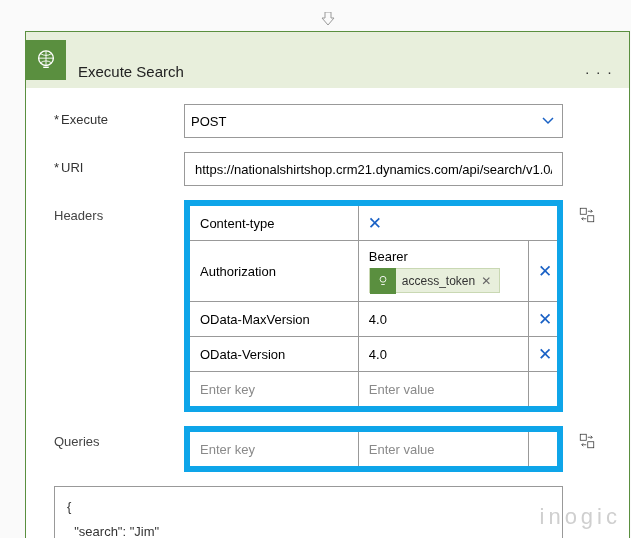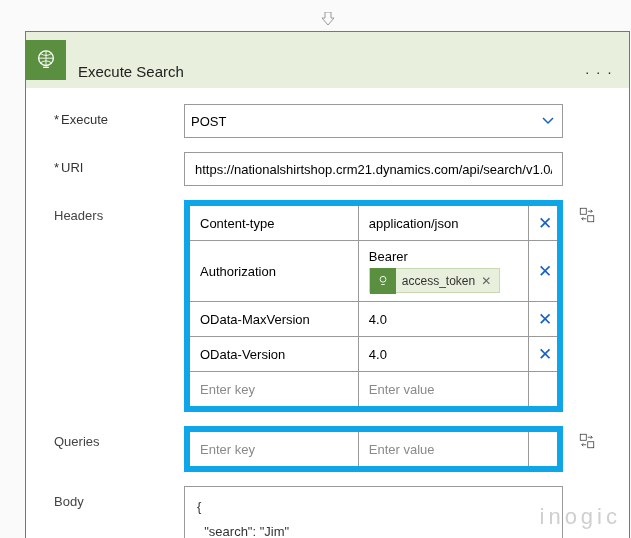--- a/index.html
+++ b/index.html
@@ -162,21 +162,20 @@
       </div>
       <div class="side-col"></div>
     </div>
 
     <div class="row">
       <div class="label-col">Headers</div>
       <div class="ctrl-col">
         <div class="kv-table">
           <div class="kv-row">
             <div class="kv-cell kv-key">Content-type</div>
-            <div class="kv-cell kv-val">application/json</div>
             <div class="kv-x">✕</div>
           </div>
           <div class="kv-row">
             <div class="kv-cell kv-key">Authorization</div>
             <div class="kv-cell kv-val bearer-row">
               <span>Bearer</span>
               <span class="token">
                 <span class="token-icon">
                   <svg viewBox="0 0 24 24">
                         <circle cx="12" cy="9" r="5" fill="none" stroke="#fff" stroke-width="1.5"></circle>
@@ -235,21 +234,20 @@
                 <rect x="3" y="3" width="8" height="8" fill="none" stroke="#333"></rect>
                 <rect x="13" y="13" width="8" height="8" fill="none" stroke="#333"></rect>
                 <path d="M13 7 H19 M17 5 L19 7 L17 9" stroke="#333" fill="none"></path>
                 <path d="M11 17 H5 M7 15 L5 17 L7 19" stroke="#333" fill="none"></path>
               </svg>
         </span>
       </div>
     </div>
 
     <div class="row">
-      <div class="label-col">Body</div>
       <div class="ctrl-col">
         <div class="body-box"><span>{</span>
 <span>  "search": "Jim"</span>
 <span>}</span></div>
       </div>
       <div class="side-col"></div>
     </div>
 
   </div>
 </div>

